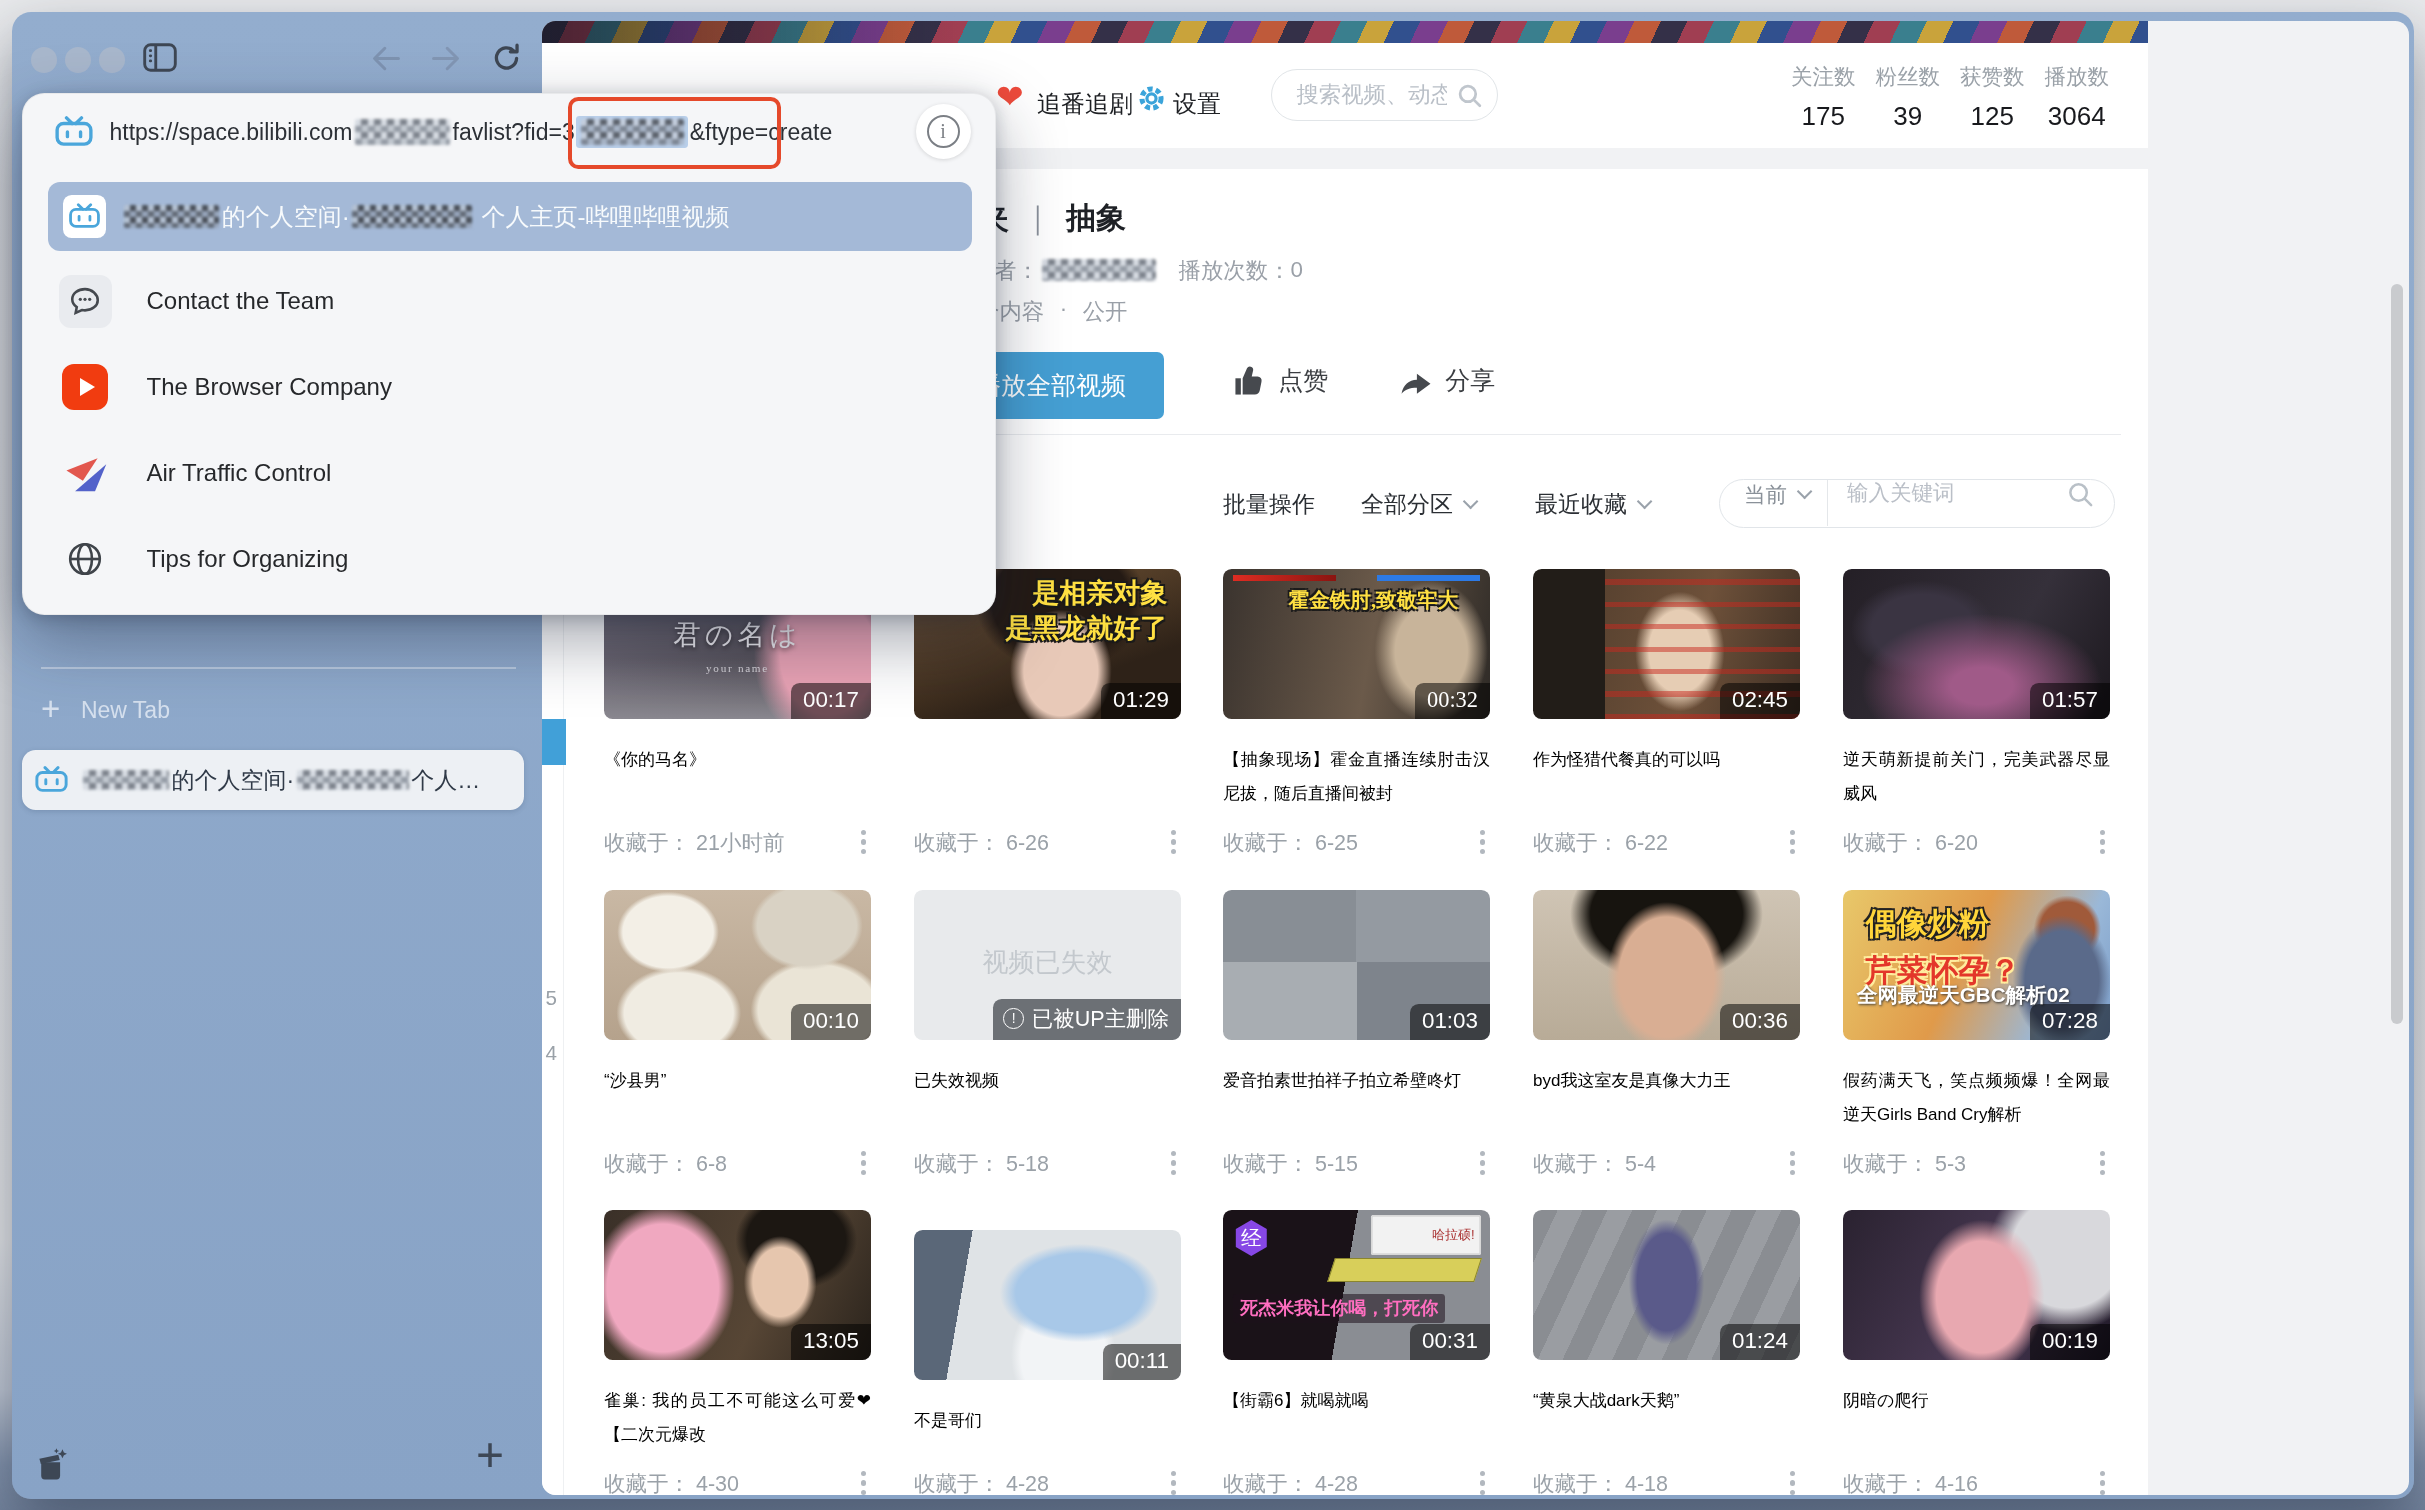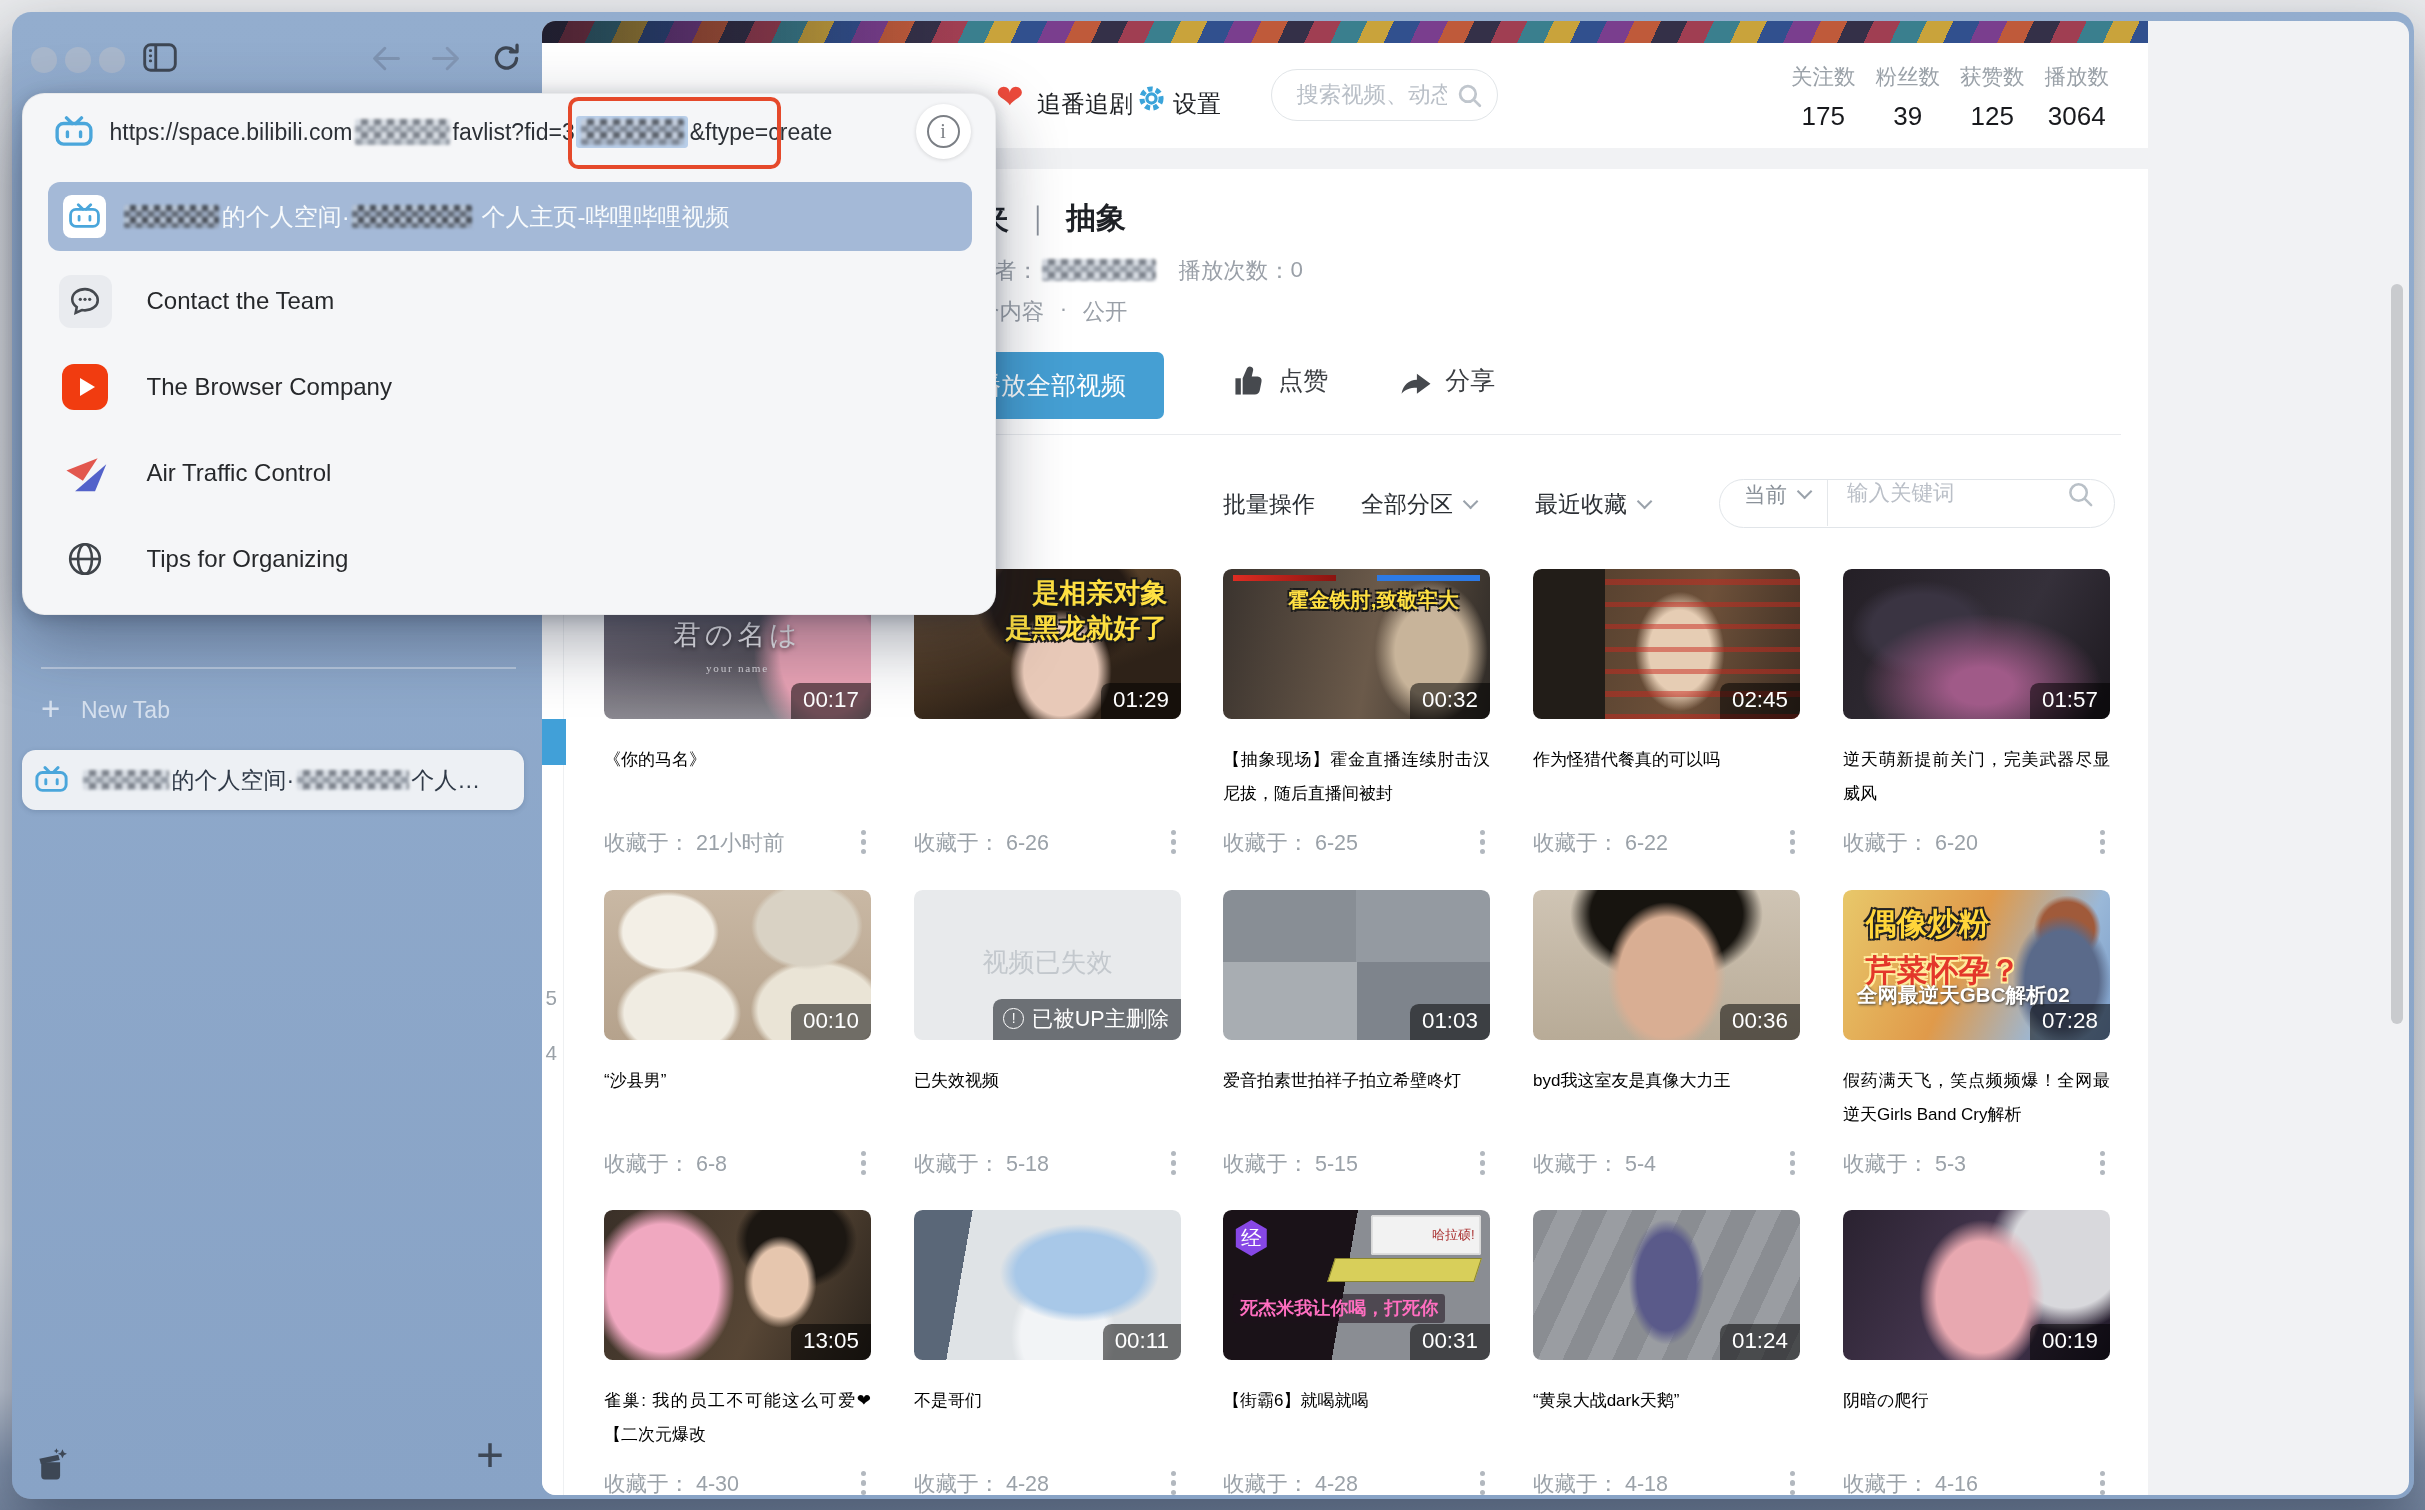--- a/index.html
+++ b/index.html
@@ -71,37 +71,37 @@
   .kebab{display:flex;flex-direction:column;gap:4.3px;padding:3.4px 5.2px;cursor:pointer;}
   .kebab i{width:5.2px;height:5.2px;border-radius:50%;background:#b2b8bf;}
   .ov{position:absolute;white-space:nowrap;}
   
   .th-kimi{background:radial-gradient(120px 146px at 84% 58%,#e8a2b4 0 40%,rgba(232,162,180,0) 62%),linear-gradient(0deg,#8a8890,rgba(138,136,144,0) 40%),linear-gradient(110deg,#6b6672,#474349);}
   .ov-kimi-main{left:0;right:0;top:32%;text-align:center;color:#eceaee;font-size:27.5px;letter-spacing:4.3px;font-family:"Liberation Serif","DejaVu Serif",serif;text-shadow:0 1.7px 5.2px rgba(0,0,0,.6);}
   .ov-kimi-sub{left:0;right:0;top:62%;text-align:center;color:#d8d4da;font-size:11.2px;letter-spacing:1.7px;font-family:"Liberation Serif","DejaVu Serif",serif;}
   .th-dragon{background:radial-gradient(82px 99px at 55% 68%,#e8c9b8 0 45%,rgba(232,201,184,0) 62%),radial-gradient(138px 112px at 55% 22%,#241a14 0 50%,rgba(36,26,20,0) 62%),linear-gradient(160deg,#7a5a38,#2e2218 70%);}
   .ov-yl1{right:13.8px;top:6.9px;font-size:27px;font-weight:800;color:#ffe042;text-shadow:1.7px 1.7px 0 #1a1a1a,-1.7px 1.7px 0 #1a1a1a,1.7px -1.7px 0 #1a1a1a,-1.7px -1.7px 0 #1a1a1a;}
   .ov-yl2{right:13.8px;top:41px;font-size:27px;font-weight:800;color:#ffe042;text-shadow:1.7px 1.7px 0 #1a1a1a,-1.7px 1.7px 0 #1a1a1a,1.7px -1.7px 0 #1a1a1a,-1.7px -1.7px 0 #1a1a1a;}
-  .th-hawking{background:radial-gradient(103px 129px at 78% 55%,#c8b49a 0 35%,rgba(200,180,154,0) 55%),linear-gradient(100deg,#3a332e,#6b5a4a 55%,#2e2a26);}
+  .th-hawking{background:radial-gradient(103px 129px at 78% 55%,#c8b49a 0 35%,rgba(200,180,154,0) 55%),linear-gradient(100deg,#3a332e,#6b5a4a 55%,#2e2a26);font-family:Liberation Serif, serif;}
   .th-hawking::before{content:"";position:absolute;left:10.3px;top:6.9px;width:103px;height:6px;background:linear-gradient(90deg,#e02c22,#8a1410);}
   .th-hawking::after{content:"";position:absolute;right:10.3px;top:6.9px;width:103px;height:6px;background:#2d7ae5;}
   .ov-hawk{left:50%;transform:translateX(-40%);top:17px;font-size:20.6px;font-weight:800;color:#ffe042;text-shadow:1.7px 1.7px 0 #1a1a1a,-1.7px 1.7px 0 #1a1a1a,1.7px -1.7px 0 #1a1a1a,-1.7px -1.7px 0 #1a1a1a;}
   .th-mh{background:linear-gradient(90deg,#221d18 0 27%,rgba(34,29,24,0) 27%),repeating-linear-gradient(0deg,rgba(200,40,30,.5) 0 5.2px,rgba(0,0,0,0) 5.2px 22.4px),radial-gradient(77px 103px at 55% 55%,#e6cdb4 0 40%,rgba(230,205,180,0) 58%),linear-gradient(105deg,#4a3829,#6e513a 60%,#3e2f24);}
   .th-dungeon{background:radial-gradient(172px 103px at 52% 78%,#a05a88 0 18%,rgba(160,90,136,0) 70%),radial-gradient(103px 69px at 30% 40%,#3a3442 0 50%,rgba(58,52,66,0) 70%),linear-gradient(120deg,#241f26,#35303a 60%,#1c181e);}
   .th-food{background:radial-gradient(82px 65px at 24% 28%,#f3efe6 0 55%,rgba(243,239,230,0) 62%),radial-gradient(90px 71px at 76% 24%,#d9d2c4 0 55%,rgba(217,210,196,0) 62%),radial-gradient(99px 73px at 28% 82%,#f0ece2 0 55%,rgba(240,236,226,0) 63%),radial-gradient(108px 82px at 80% 80%,#eae4d6 0 55%,rgba(234,228,214,0) 62%),linear-gradient(#c9b8a4,#b5a28c);}
   .th-invalid{background:#e8eaec;}
   .ov-invalid-center{left:0;right:0;top:50%;transform:translateY(-58%);text-align:center;color:#c3c8cd;font-size:26px;}
   .th-bridge{background:conic-gradient(from 0deg at 50% 48%,#949aa1 0 90deg,#7e848c 90deg 180deg,#a8adb2 180deg 270deg,#888e95 270deg),linear-gradient(#8a8f96,#9aa0a6);}
   .th-face{background:radial-gradient(99px 125px at 50% 58%,#d9ae93 0 48%,rgba(217,174,147,0) 60%),radial-gradient(146px 103px at 50% 16%,#17140f 0 52%,rgba(23,20,15,0) 66%),linear-gradient(#cfc4b4,#b8ab97);}
   .th-gbc{background:radial-gradient(82px 108px at 82% 60%,#5a6a8a 0 45%,rgba(90,106,138,0) 60%),radial-gradient(56px 56px at 84% 26%,#a05a3a 0 48%,rgba(160,90,58,0) 60%),linear-gradient(115deg,#e8c86a,#e09a4a 45%,#9ab8d8 78%,#7a9cc8);}
   .ov-gbc1{left:22.4px;top:13.8px;font-size:31px;font-weight:900;color:#ffd53a;text-shadow:1.7px 1.7px 0 #222,-1.7px -1.7px 0 #222,1.7px -1.7px 0 #222,-1.7px 1.7px 0 #222;}
   .ov-gbc2{left:22.4px;top:60px;font-size:31px;font-weight:900;color:#e3372a;text-shadow:1.7px 1.7px 0 #ffec9e,-1.7px -1.7px 0 #ffec9e,1.7px -1.7px 0 #ffec9e,-1.7px 1.7px 0 #ffec9e;}
   .ov-gbc3{left:13.8px;bottom:31px;font-size:20.6px;font-weight:700;color:#fff;text-shadow:0.9px 0.9px 2.6px #333;}
   .th-cosplay{background:radial-gradient(116px 133px at 22% 52%,#f0a8c0 0 48%,rgba(240,168,192,0) 62%),radial-gradient(65px 82px at 66% 48%,#e6c6ae 0 42%,rgba(230,198,174,0) 56%),radial-gradient(95px 77px at 72% 20%,#1c1712 0 52%,rgba(28,23,18,0) 64%),linear-gradient(115deg,#3a3028,#574635 60%,#2a231c);}
-  .th-plush{background:radial-gradient(133px 82px at 62% 42%,#a8c8e8 0 48%,rgba(168,200,232,0) 60%),radial-gradient(82px 99px at 56% 84%,#f2f4f6 0 52%,rgba(242,244,246,0) 64%),linear-gradient(100deg,#5a6778 0 20%,#dfe3e6 20%);}
+  .th-plush{background:radial-gradient(133px 82px at 62% 42%,#a8c8e8 0 48%,rgba(168,200,232,0) 60%),radial-gradient(82px 99px at 56% 84%,#f2f4f6 0 52%,rgba(242,244,246,0) 64%),linear-gradient(100deg,#5a6778 0 20%,#dfe3e6 20%);margin-top:20px;}
   .th-sf6{background:linear-gradient(100deg,#1a1218 0 46%,#8a8d93 46%);}
   .th-sf6::after{content:"";position:absolute;right:12px;top:48px;width:145px;height:22.4px;background:#d8cf5a;border:1.7px solid #8a852c;transform:skewX(-18deg);}
   .ov-sf-badge{left:10.3px;top:10.3px;width:36px;height:36px;background:#8747e6;color:#fff;font-size:20.6px;display:flex;align-items:center;justify-content:center;clip-path:polygon(50% 0,93% 25%,93% 75%,50% 100%,7% 75%,7% 25%);}
   .ov-sf-box{right:8.6px;top:5.2px;width:110px;height:40px;background:#f2f2f2;color:#a33;font-size:13px;display:flex;align-items:center;justify-content:flex-end;padding:0 6.9px;border-radius:2.6px;box-shadow:inset 0 0 0 1.7px #d8d8d8;}
   .ov-sf-pink{left:10.3px;top:84px;font-size:18px;font-weight:700;color:#ff6ec0;background:rgba(30,16,28,.55);padding:2.6px 6.9px;border-radius:3.4px;}
   .th-figure{background:radial-gradient(65px 108px at 50% 48%,#5a5a8a 0 45%,rgba(90,90,138,0) 58%),repeating-linear-gradient(115deg,#8a8d92 0 22.4px,#9a9da2 22.4px 45px);}
   .th-crawl{background:radial-gradient(108px 133px at 52% 58%,#e8a8b0 0 42%,rgba(232,168,176,0) 58%),radial-gradient(133px 133px at 84% 28%,#d8d8dc 0 42%,rgba(216,216,220,0) 60%),linear-gradient(120deg,#2a2230,#4a3a55 60%,#1e1826);}
   
   .cmdbar{position:absolute;left:21.5px;top:93px;width:974px;height:522px;border-radius:22.4px;background:#f5f6f8;z-index:40;
     border:0.9px solid rgba(0,0,0,.05);box-shadow:0 26px 69px rgba(20,30,50,.38),0 3.4px 15.5px rgba(20,30,50,.22);}

